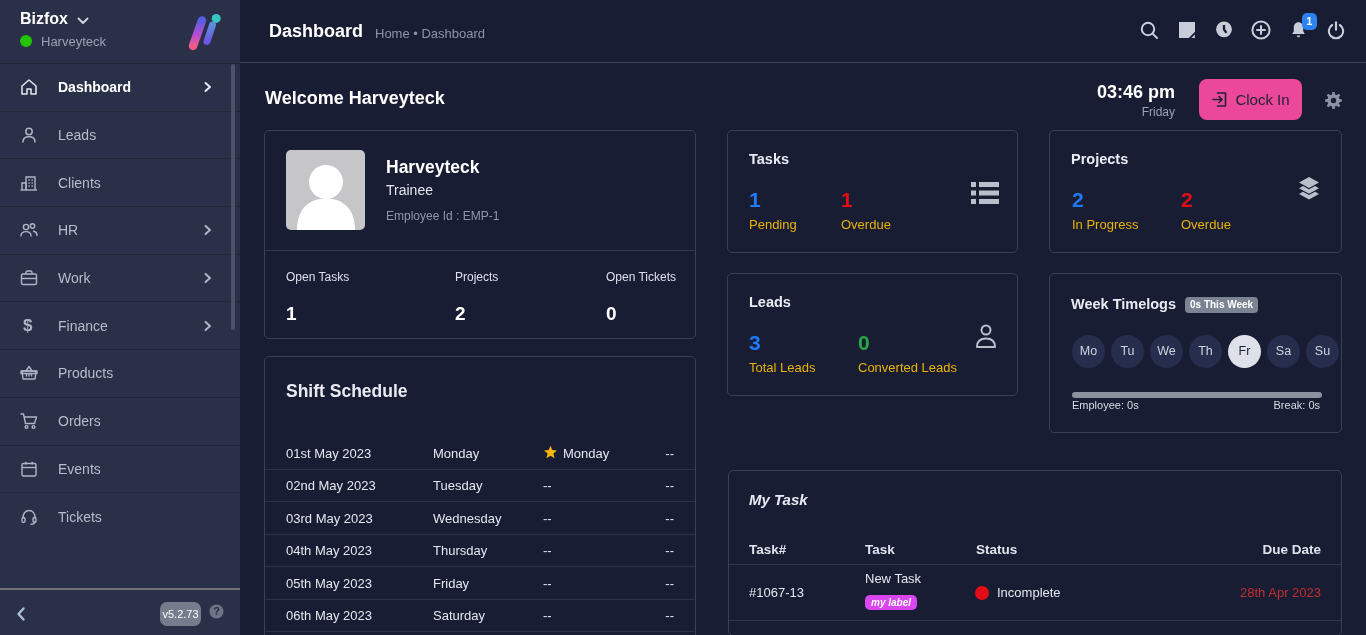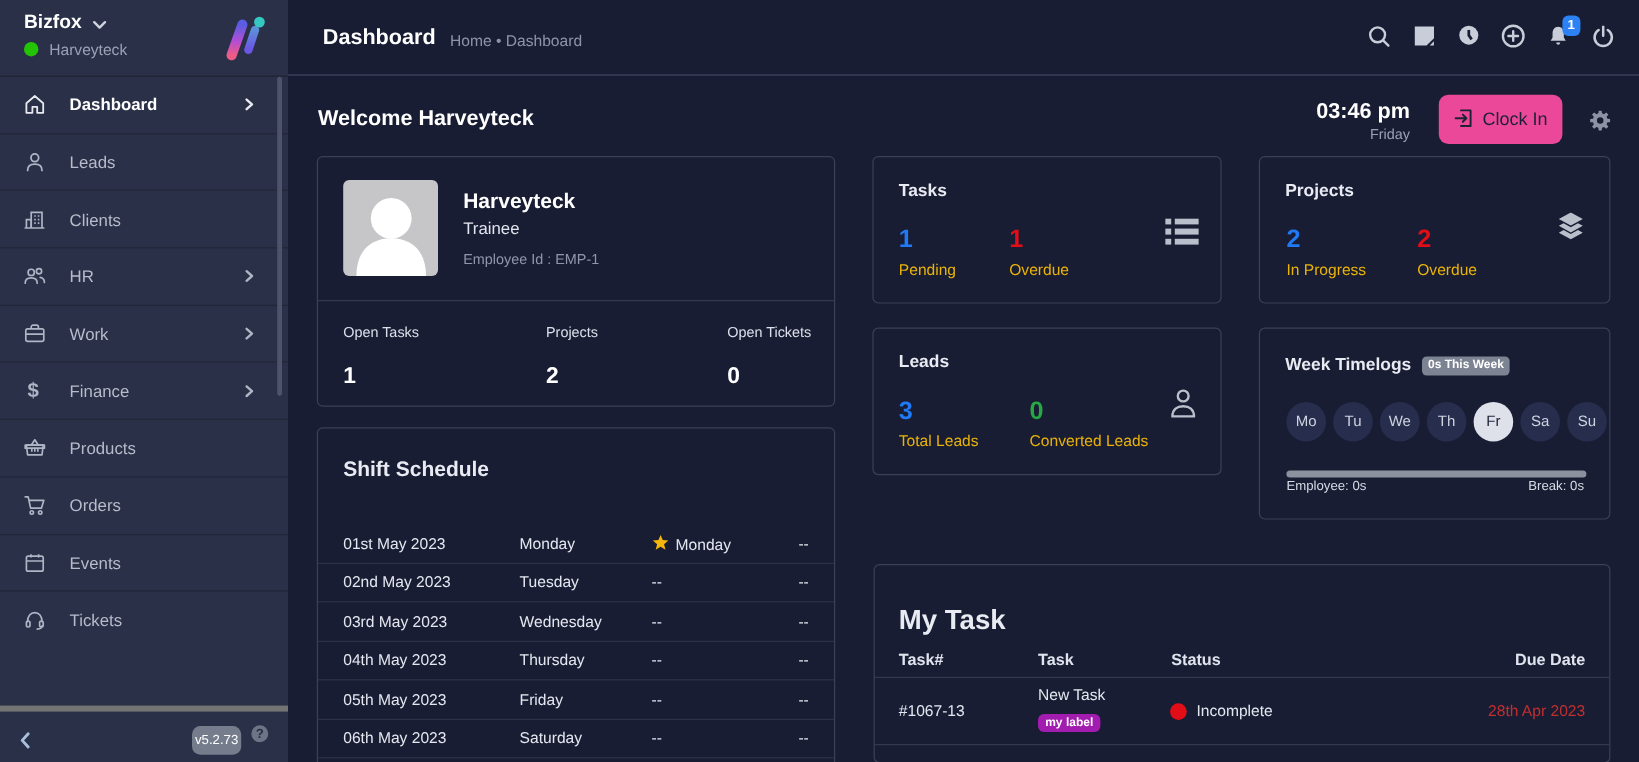--- a/index.html
+++ b/index.html
@@ -18,21 +18,21 @@
   .mitem { position:relative; height:47.7px; border-top:1px solid #222738; }
   .mitem:first-child { border-top:1px solid #1f2435; }
   .mitem .ic { position:absolute; left:19px; top:50%; transform:translateY(-50%); width:20px; height:20px; color:#aeb5c5; }
   .mitem .lbl { position:absolute; left:58px; top:50%; transform:translateY(-50%); color:#b6bcca; font-size:14px; }
   .mitem .chev { position:absolute; right:26px; top:50%; transform:translateY(-50%); color:#aeb5c5; }
   .mitem.active .lbl { color:#ffffff; font-weight:bold; }
   .mitem.active .ic, .mitem.active .chev { color:#e8eaf0; }
 
   #sb-scroll { position:absolute; left:231px; top:64px; width:4px; height:266px; background:#4d5368; border-radius:2px; }
 
-  #sb-foot { position:absolute; left:0; top:588px; width:240px; height:47px; border-top:5px solid #737373; }
+  #sb-foot { position:absolute; left:0; top:588px; width:240px; height:47px; border-top:2px solid #737373; }
   #sb-foot .back { position:absolute; left:15px; top:16px; color:#a9c0da; }
   .vbadge { position:absolute; left:160px; top:12px; width:41px; height:24px; background:#757d8d; border-radius:7px; color:#fff; font-size:11px; text-align:center; line-height:24px; }
   .qmark { position:absolute; left:209px; top:604px; width:15px; height:15px; color:#6c7486; }
 
   
   #topbar { position:absolute; left:240px; top:0; width:1126px; height:63px; border-bottom:1px solid #424863; }
   #pg-title { position:absolute; left:269px; top:21px; color:#fff; font-size:18px; font-weight:bold; }
   #crumb { position:absolute; left:375px; top:26px; color:#8d94aa; font-size:13px; }
   .tic { position:absolute; top:20px; color:#c9cdd9; }
   #badge1 { position:absolute; left:1302px; top:13px; width:14.5px; height:17px; background:#2c82f5; border-radius:5px; color:#fff; font-size:11px; font-weight:bold; text-align:center; line-height:17px; }
@@ -81,21 +81,21 @@
   .dayc.on { background:#dfe1ea; color:#1c2137; }
   #wbar { position:absolute; left:22px; top:118px; width:250px; height:6px; background:#8b919e; border-radius:3px; }
   .wtxt { position:absolute; top:125px; color:#d7dbe5; font-size:11px; }
 
   
   #cTask { left:728px; top:470px; width:614px; height:166px; }
   .th { position:absolute; top:71px; color:#dfe3ed; font-size:13.5px; font-weight:bold; }
   #thdiv { position:absolute; left:0; top:93px; width:612px; height:1px; background:#323850; }
   #trdiv { position:absolute; left:0; top:149px; width:612px; height:1px; background:#323850; }
   .td { position:absolute; color:#e4e7ef; font-size:13px; }
-  #mylabel { position:absolute; left:136px; top:124px; height:15px; background:#a21caf; border-radius:5px; color:#fff; font-size:10px; font-weight:bold; line-height:15px; padding:0 6px; }
+  #mylabel { position:absolute; left:136px; top:124px; height:15px; background:#d946ef; border-radius:5px; color:#fff; font-size:10px; font-weight:bold; line-height:15px; padding:0 6px;font-style:italic; }
   #rdot { position:absolute; left:246px; top:115px; width:14px; height:14px; border-radius:50%; background:#e20d17; }
 </style>
 </head>
 <body>
 
 <div id="sidebar">
   <div id="sb-head">
     <span class="biz">Bizfox</span>
     <svg class="biz-chev" width="14" height="14" viewBox="0 0 14 14" fill="none" stroke="#cfd3dd" stroke-width="2" stroke-linecap="round" stroke-linejoin="round">
         <path d="M2.5 4.5 L7 9 L11.5 4.5"></path>
@@ -378,21 +378,21 @@
   <span class="dayc" style="left:139px;">Th</span>
   <span class="dayc on" style="left:178px;">Fr</span>
   <span class="dayc" style="left:217px;">Sa</span>
   <span class="dayc" style="left:256px;">Su</span>
   <div id="wbar"></div>
   <span class="wtxt" style="left:22px;">Employee: 0s</span>
   <span class="wtxt" style="right:21px;">Break: 0s</span>
 </div>
 
 <div class="card" id="cTask">
-  <span class="ctitle" style="left:20px; top:32px; font-size:23px;">My Task</span>
+  <span class="ctitle" style="left:20px; top:20px; font-size:15px;font-style:italic;">My Task</span>
   <span class="th" style="left:20px;">Task#</span>
   <span class="th" style="left:136px;">Task</span>
   <span class="th" style="left:247px;">Status</span>
   <span class="th" style="right:20px;">Due Date</span>
   <div id="thdiv"></div>
   <span class="td" style="left:20px; top:114px;">#1067-13</span>
   <span class="td" style="left:136px; top:100px;">New Task</span>
   <span id="mylabel">my label</span>
   <span id="rdot"></span>
   <span class="td" style="left:268px; top:114px;">Incomplete</span>

